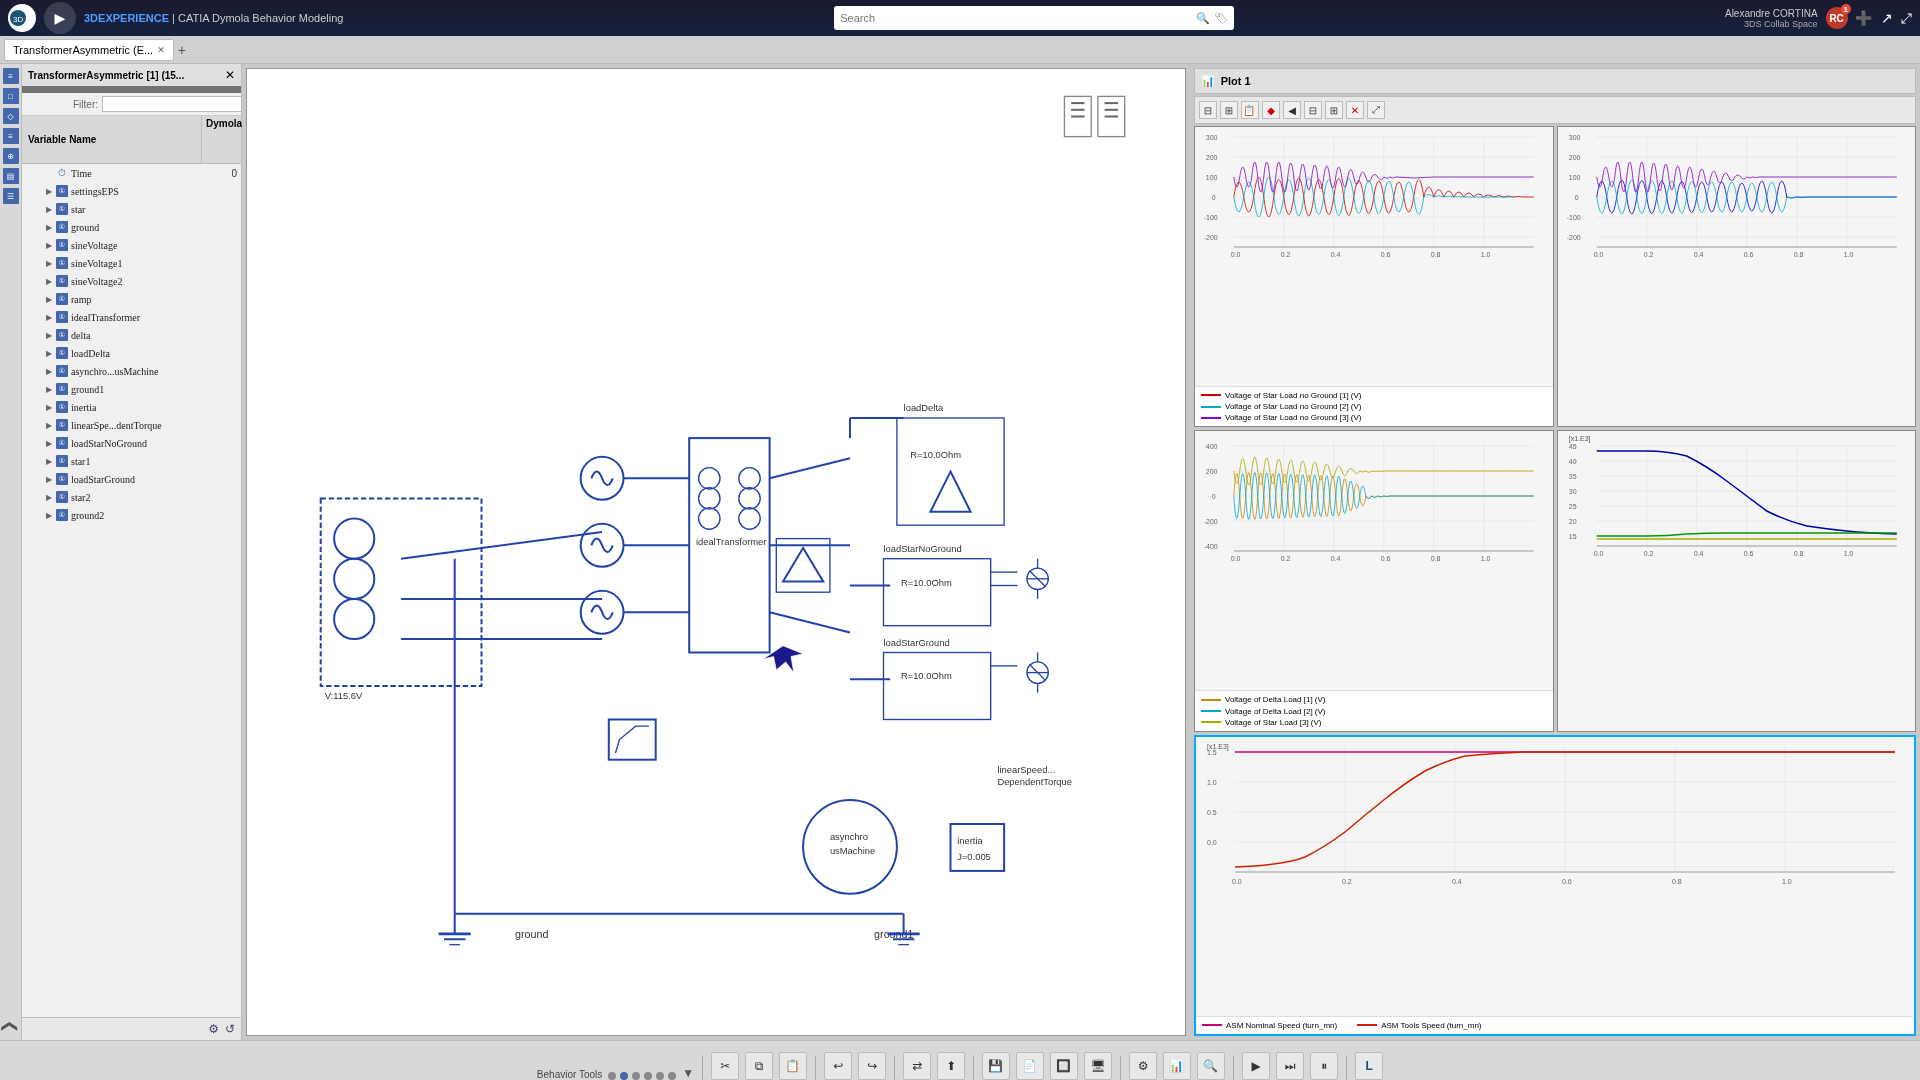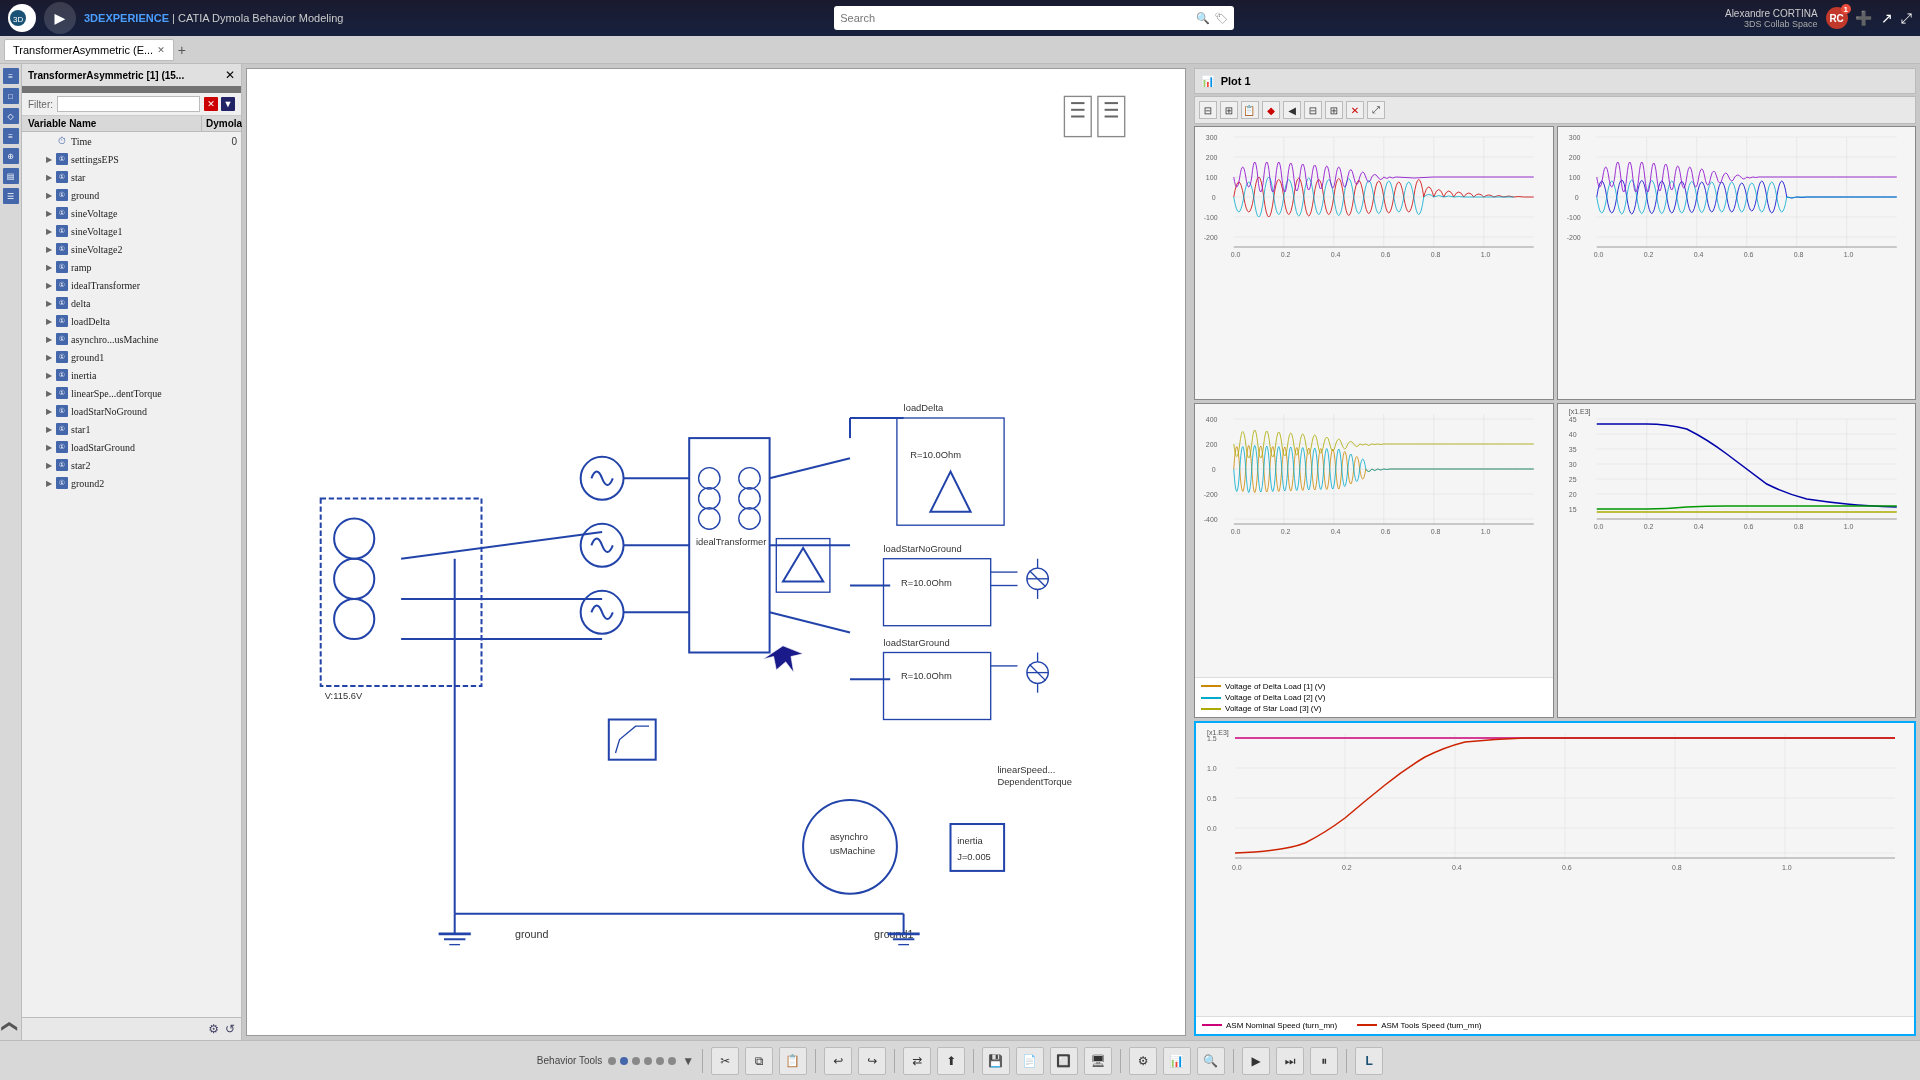--- a/index.html
+++ b/index.html
@@ -66,32 +66,32 @@
     #left-panel .panel-header {
       display: flex; align-items: center; justify-content: space-between;
       padding: 4px 6px; background: #e0e0e0; border-bottom: 7px solid #737373;
       font-size: 10px;
     }
     #left-panel .panel-title { font-weight: bold; font-size: 10px; }
     #left-panel .filter-row {
       display: flex; align-items: center; padding: 3px 6px; gap: 4px;
       border-bottom: 1px solid #ccc;
     }
-    #left-panel .filter-label { font-size: 10px; color: #666; }
+    #left-panel .filter-label { font-size: 10px; color: #666; margin-left: 45px; }
     #left-panel .filter-icons { display: flex; gap: 3px; margin-left: auto; }
     #left-panel .filter-icon { 
       width: 14px; height: 14px; background: #c00; color: white;
       font-size: 9px; display: flex; align-items: center; justify-content: center;
       border-radius: 1px; cursor: pointer;
     }
     #left-panel .filter-icon.blue { background: #226; }
     #col-headers {
       display: flex; background: #d8d8d8; border-bottom: 1px solid #bbb;
     }
-    #col-headers .col-name { flex: 1; padding: 2px 6px; font-size: 10px; font-weight: bold; }
+    #col-headers .col-name { flex: 1; padding: 18px 6px; font-size: 10px; font-weight: bold; }
     #col-headers .col-value { width: 40px; padding: 2px 4px; font-size: 10px; font-weight: bold; text-align: right; border-left: 1px solid #bbb; }
     
     #tree-container { flex: 1; overflow-y: auto; overflow-x: hidden; }
     .tree-item {
       display: flex; align-items: center; padding: 1px 4px;
       font-size: 10px; cursor: pointer; height: 18px;
     }
     .tree-item .indent { width: 20px; display: inline-block; }
     .tree-item .expand { width: 10px; display: inline-block; color: #666; font-size: 8px; }
     .tree-item .icon { 
@@ -160,21 +160,21 @@
     .plot-canvas { flex: 1; min-height: 130px; position: relative; background: #f5f5f5; }
     .plot-legend {
       background: white; border-top: 1px solid #ddd; padding: 3px 6px;
       font-size: 8px; line-height: 1.4;
     }
     .legend-item { display: flex; align-items: center; gap: 4px; }
     .legend-color { width: 20px; height: 2px; display: inline-block; }
 
     .bottom-bar {
       height: 40px; background: #d8d8d8; border-top: 1px solid #bbb;
-      display: flex; align-items: center; justify-content: center; gap: 6px;
+      display: flex; align-items: flex-end; justify-content: center; gap: 6px;
     }
     .bottom-tool-btn {
       display: flex; align-items: center; justify-content: center;
       height: 28px; min-width: 28px; padding: 0 4px;
       background: #e8e8e8; border: 1px solid #bbb; cursor: pointer;
       font-size: 12px; color: #333; border-radius: 2px;
     }
     .bottom-tool-sep { width: 1px; height: 24px; background: #aaa; margin: 0 2px; }
     .behavior-tools-label { font-size: 10px; color: #444; }
     .dots { display: flex; gap: 4px; align-items: center; }
@@ -576,20 +576,34 @@
             <path d="M192,50 Q210,52 230,50 Q250,50 270,50 Q290,50 310,50 Q320,50 330,50" stroke="#8800cc" stroke-width="0.8" fill="none"></path>
 
             <line x1="30" y1="120" x2="330" y2="120" stroke="#999" stroke-width="1"></line>
             <text x="27" y="130" font-size="7" fill="#666">0.0</text>
             <text x="77" y="130" font-size="7" fill="#666">0.2</text>
             <text x="127" y="130" font-size="7" fill="#666">0.4</text>
             <text x="177" y="130" font-size="7" fill="#666">0.6</text>
             <text x="227" y="130" font-size="7" fill="#666">0.8</text>
             <text x="277" y="130" font-size="7" fill="#666">1.0</text>
           </svg>
+        </div>
+        <div class="plot-legend">
+          <div class="legend-item">
+              <span class="legend-color" style="background:#cc0000;"></span>
+              <span>Voltage of Star Load no Ground [1] (V)</span>
+            </div>
+          <div class="legend-item">
+              <span class="legend-color" style="background:#00aacc;"></span>
+              <span>Voltage of Star Load no Ground [2] (V)</span>
+            </div>
+          <div class="legend-item">
+              <span class="legend-color" style="background:#8800cc;"></span>
+              <span>Voltage of Star Load no Ground [3] (V)</span>
+            </div>
         </div>
       </div>
 
       <div class="plot-box">
         <div class="plot-canvas">
           <svg width="100%" height="140" viewBox="0 0 340 140">
             <line x1="30" y1="10" x2="330" y2="10" stroke="#ddd" stroke-width="0.5"></line>
             <line x1="30" y1="30" x2="330" y2="30" stroke="#ddd" stroke-width="0.5"></line>
             <line x1="30" y1="50" x2="330" y2="50" stroke="#ddd" stroke-width="0.5"></line>
             <line x1="30" y1="70" x2="330" y2="70" stroke="#ddd" stroke-width="0.5"></line>

